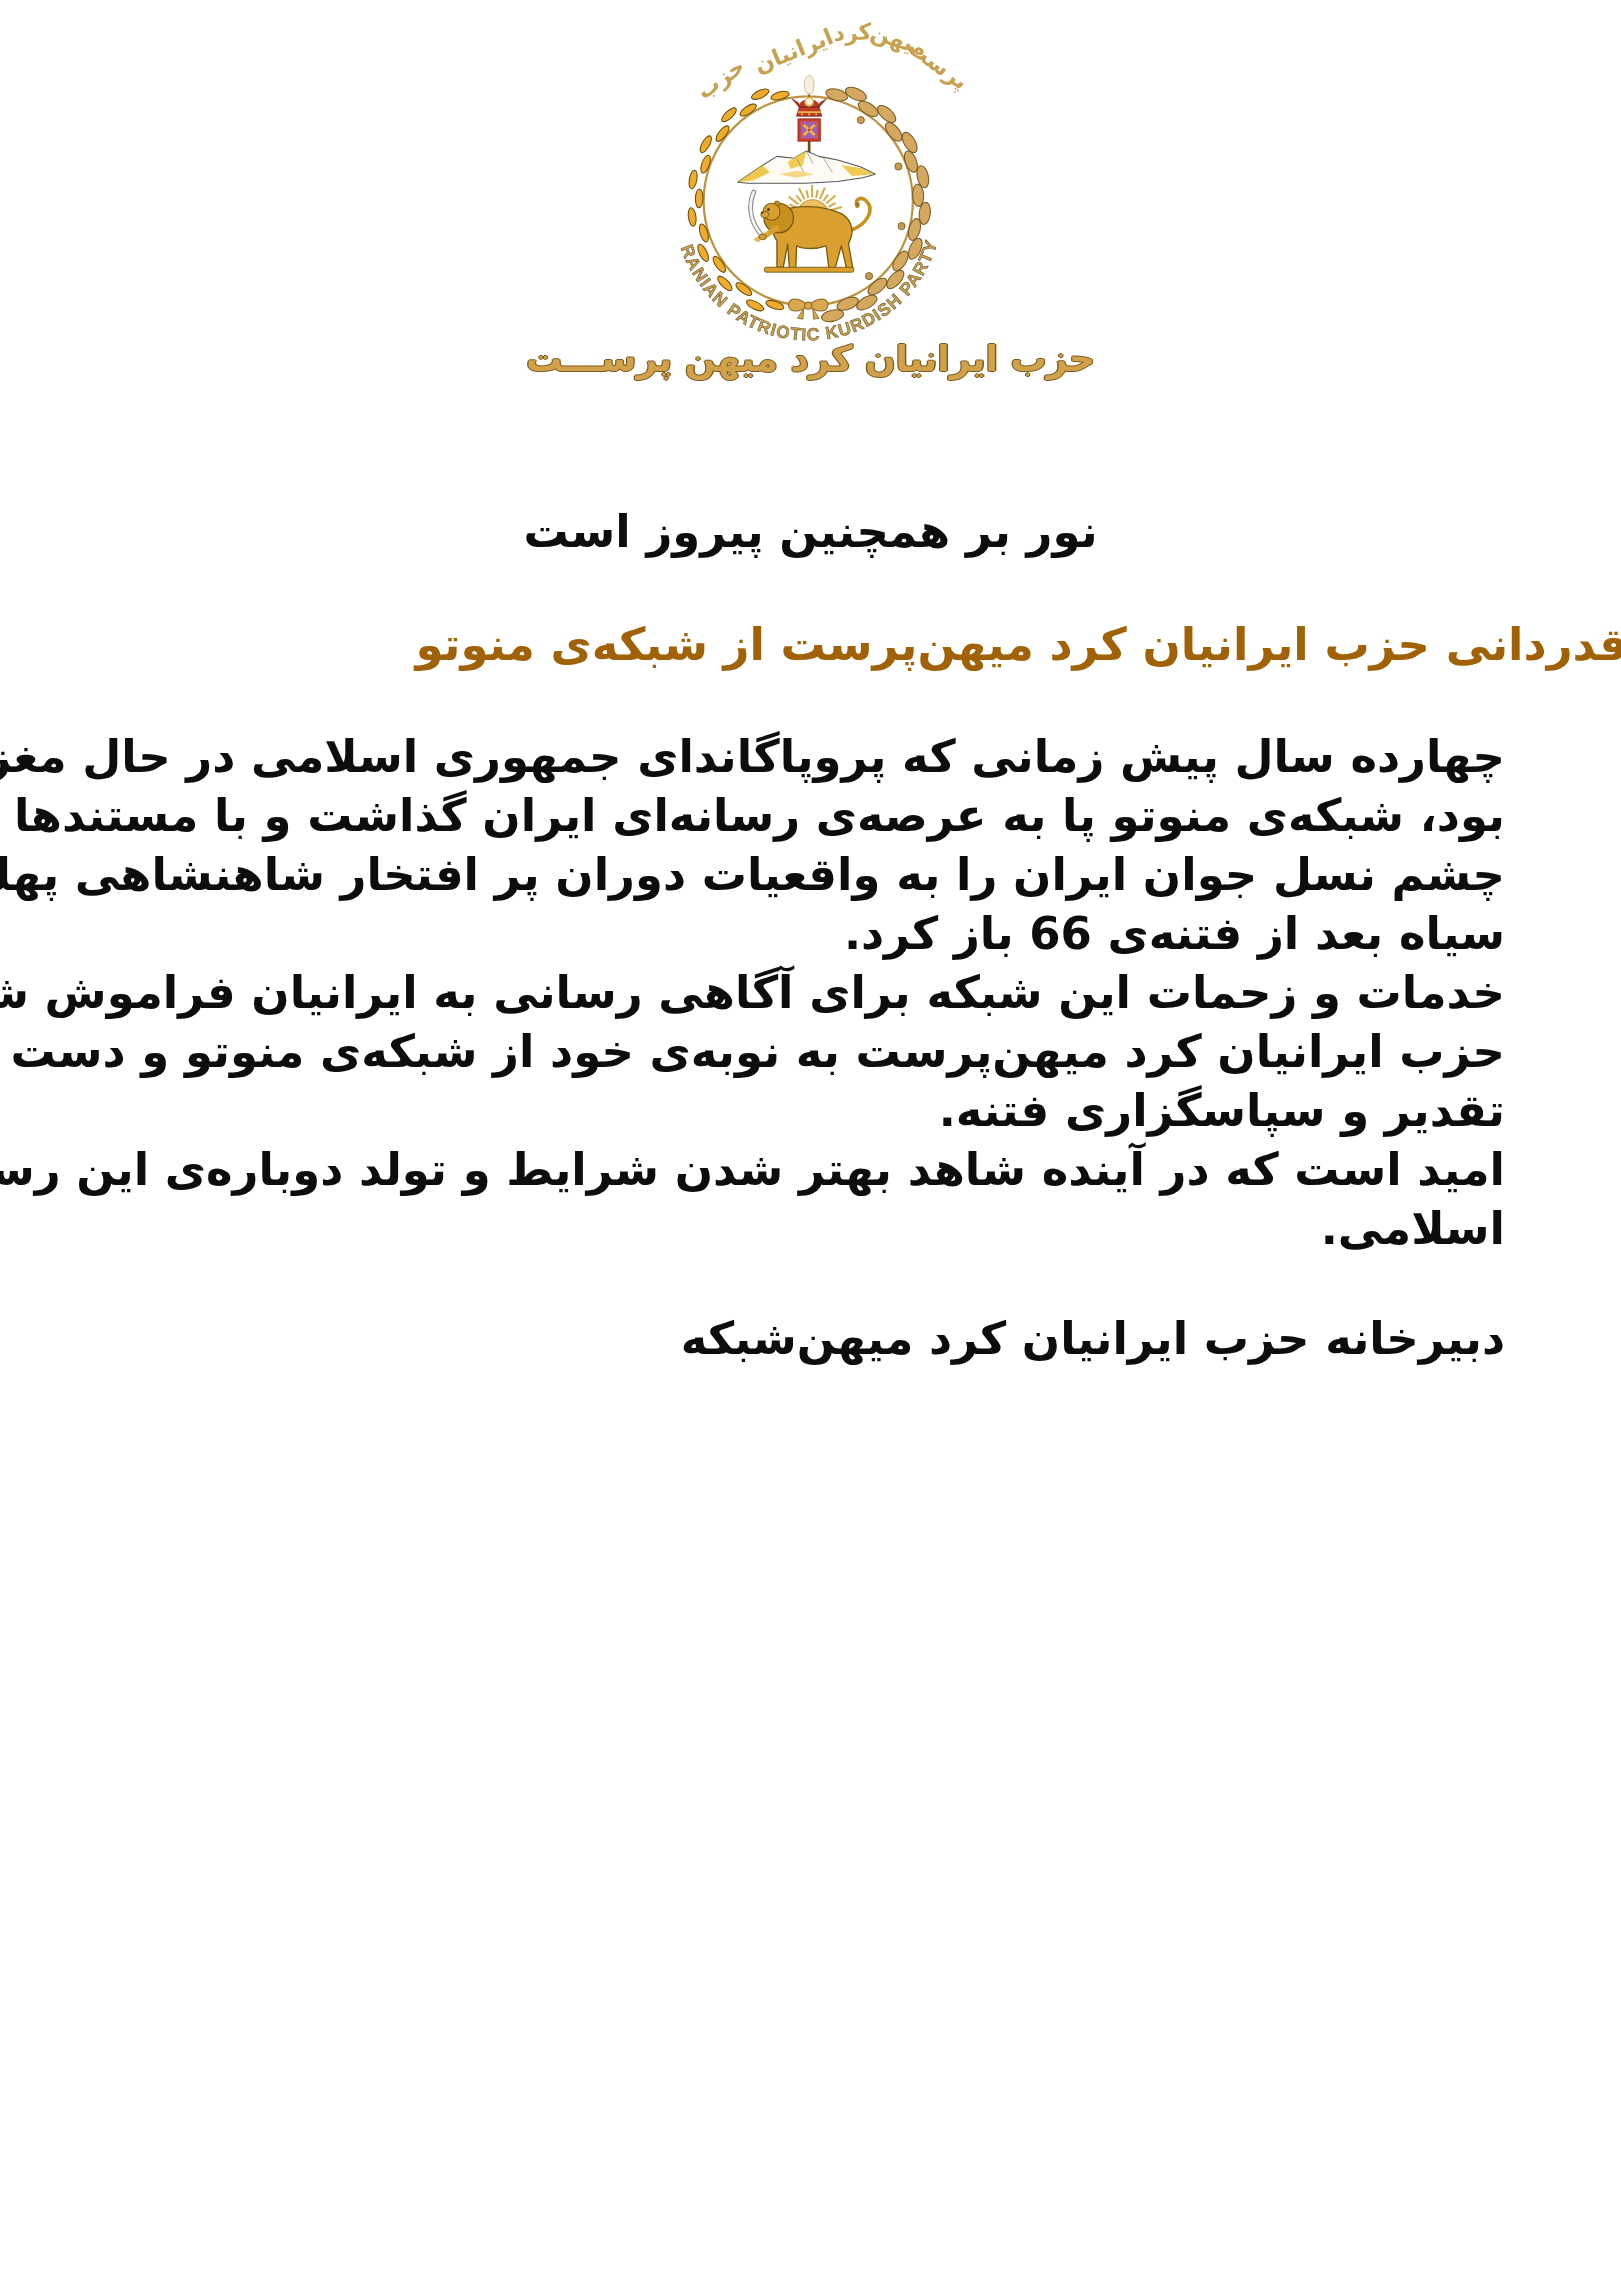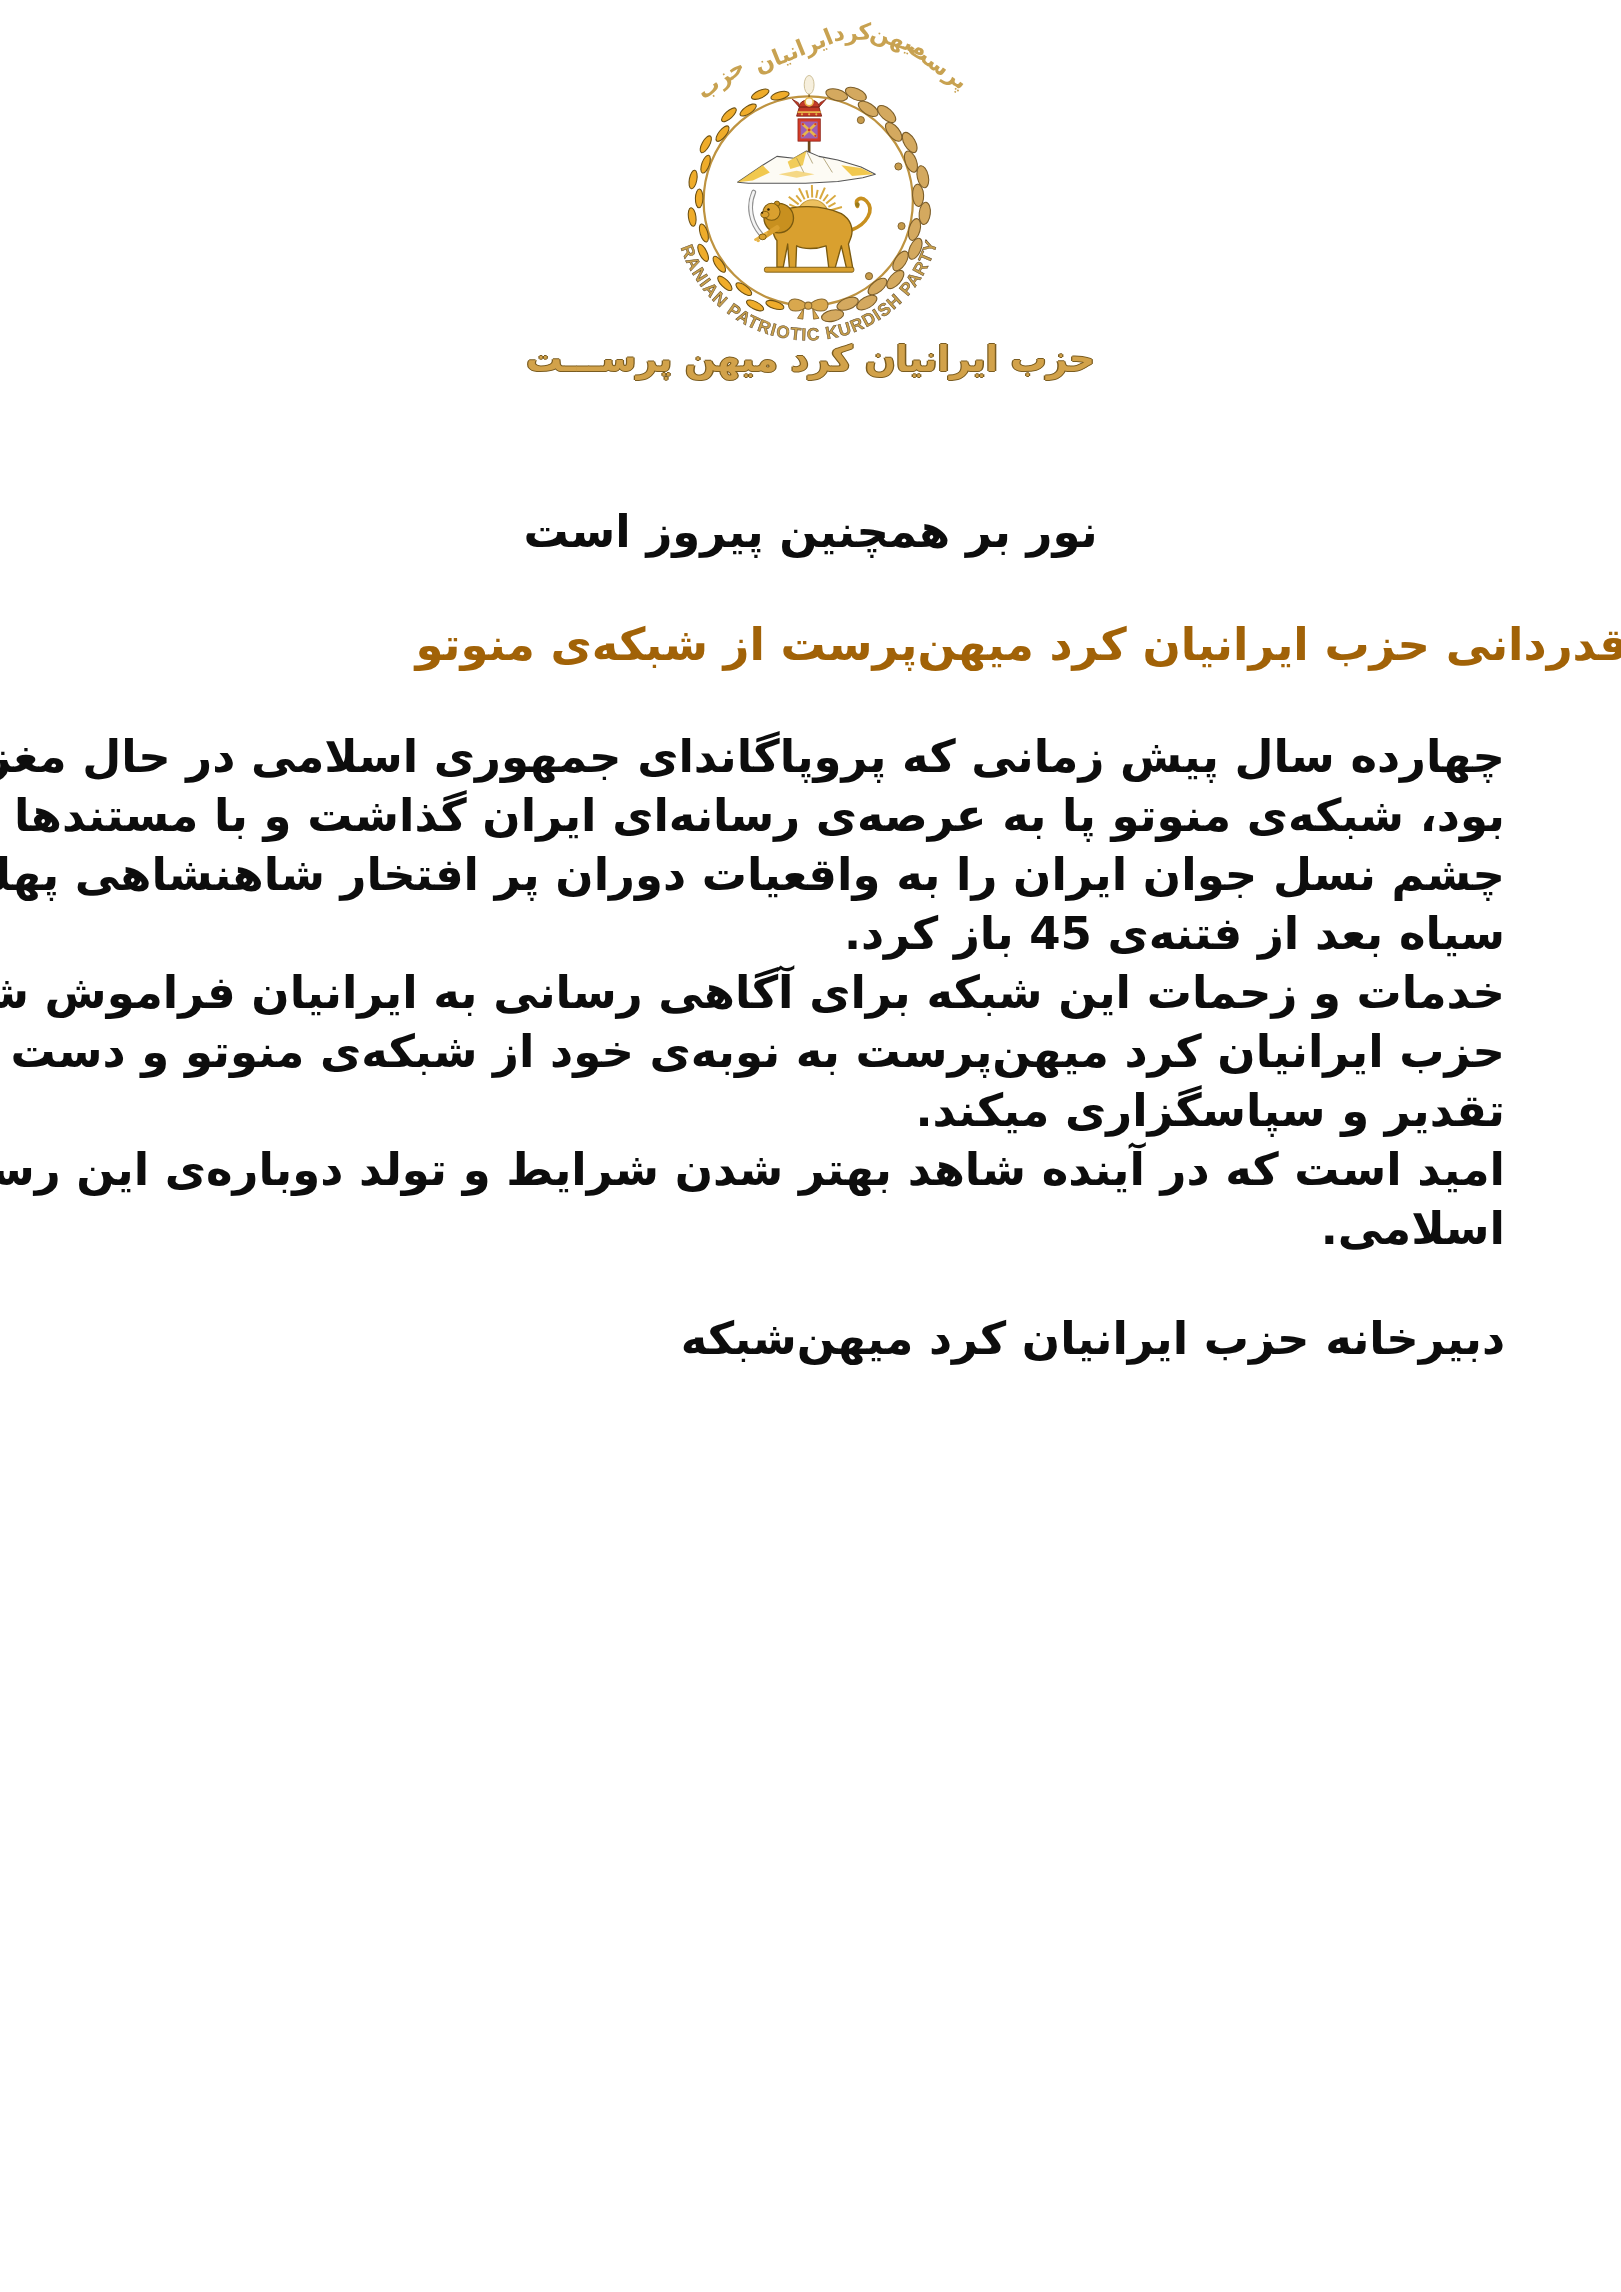--- a/index.html
+++ b/index.html
@@ -183,24 +183,24 @@
   <div class="logo-caption">حزب ایرانیان کرد میهن پرســـت</div>
 
   <div class="motto">نور بر همچنین پیروز است</div>
 
   <div class="letter-title">قدردانی حزب ایرانیان کرد میهن‌پرست از شبکه‌ی منوتو</div>
 
   <div class="letter-body">
     <div class="line">چهارده سال پیش زمانی که پروپاگاندای جمهوری اسلامی در حال مغزشویی نسل جوان ایرانی</div>
     <div class="line">بود، شبکه‌ی منوتو پا به عرصه‌ی رسانه‌ای ایران گذاشت و با مستندها و برنامه‌ی خوب خود</div>
     <div class="line">چشم نسل جوان ایران را به واقعیات دوران پر افتخار شاهنشاهی پهلوی و همچنین دوران</div>
-    <div class="line">سیاه بعد از فتنه‌ی 45 باز کرد.</div>
+    <div class="line">سیاه بعد از فتنه‌ی 66 باز کرد.</div>
     <div class="line">خدمات و زحمات این شبکه برای آگاهی رسانی به ایرانیان فراموش شدنی نیست.</div>
     <div class="line">حزب ایرانیان کرد میهن‌پرست به نوبه‌ی خود از شبکه‌ی منوتو و دست اندرکاران این شبکه</div>
-    <div class="line">تقدیر و سپاسگزاری میکند.</div>
+    <div class="line">تقدیر و سپاسگزاری فتنه.</div>
     <div class="line">امید است که در آینده شاهد بهتر شدن شرایط و تولد دوباره‌ی این رسانه‌ی خوب و حرفه‌ای</div>
     <div class="line">اسلامی.</div>
   </div>
 
   <div class="signature">دبیرخانه حزب ایرانیان کرد میهن‌شبکه</div>
 
 </div>
 
 
 </body></html>

